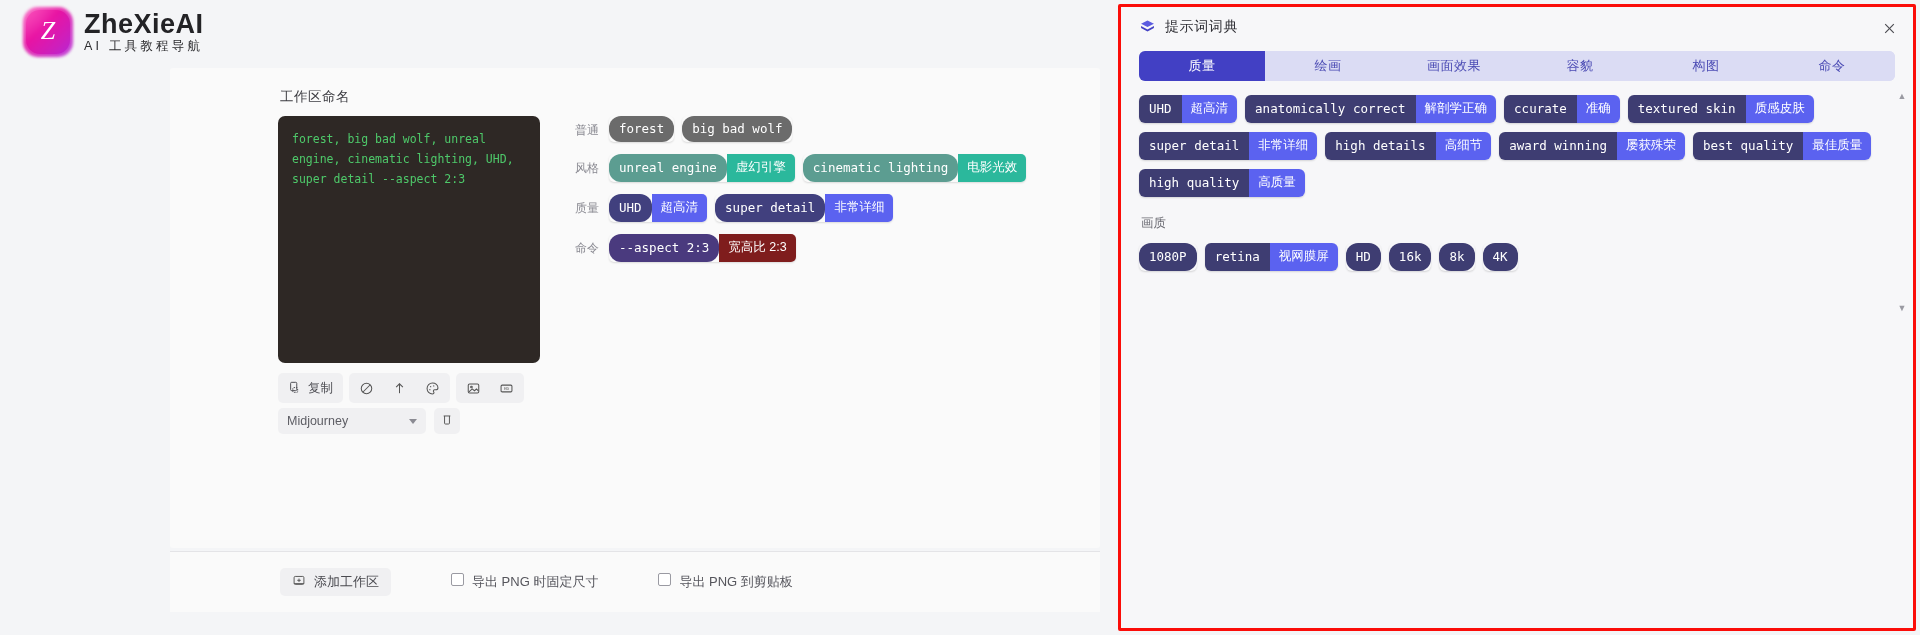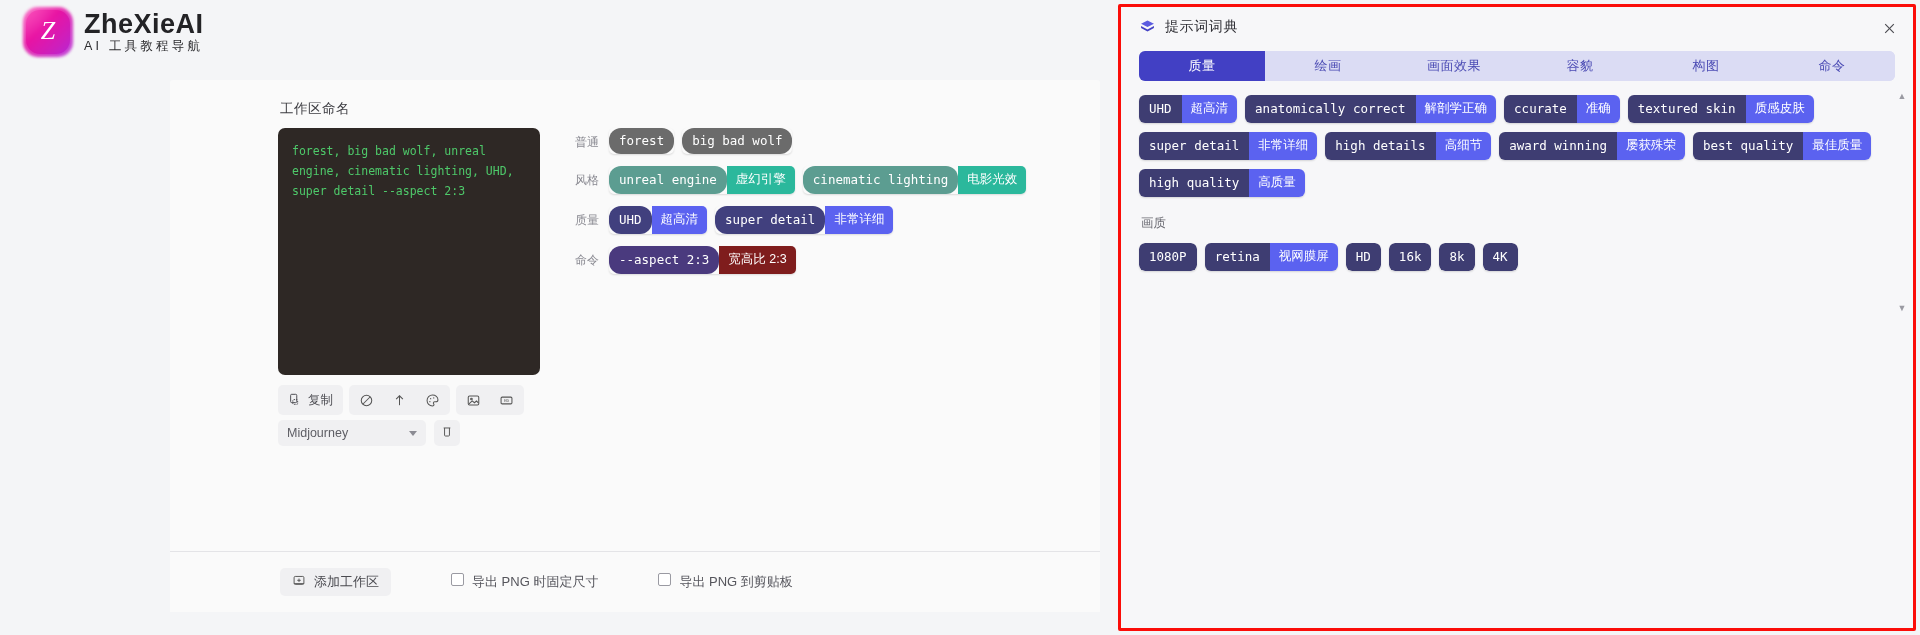--- a/index.html
+++ b/index.html
@@ -61,21 +61,21 @@
   .logo-sub {
     font-size: 12.5px;
     letter-spacing: 3.2px;
     color: #2b2b2e;
     line-height: 1.1;
   }
 
   
   .workspace {
     position: absolute;
-    left: 170px; top: 80px;
+    left: 170px; top: 68px;
     width: 930px; height: 480px;
     background: #fafafa;
     border-radius: 3px;
   }
   .ws-label {
     position: absolute;
     left: 110px; top: 20px;
     font-size: 13.5px;
     color: #3b3b40;
     letter-spacing: .5px;
@@ -382,21 +382,21 @@
     display: flex; align-items: center;
   }
   .dpill .cn {
     padding: 5px 9px 6px;
     font-size: 12.5px;
     color: #fff;
     background: #5b62f0;
     white-space: nowrap;
     display: flex; align-items: center;
   }
-  .dpill.solo .en { border-radius: 6px; }
+  .dpill.solo .en { border-radius: 12px; }
 </style>
 </head>
 <body>
 
 <div id="root">
 
   <div class="logo-wrap">
     <div class="logo-mark">
       <span class="logo-z">Z</span>
     </div>

